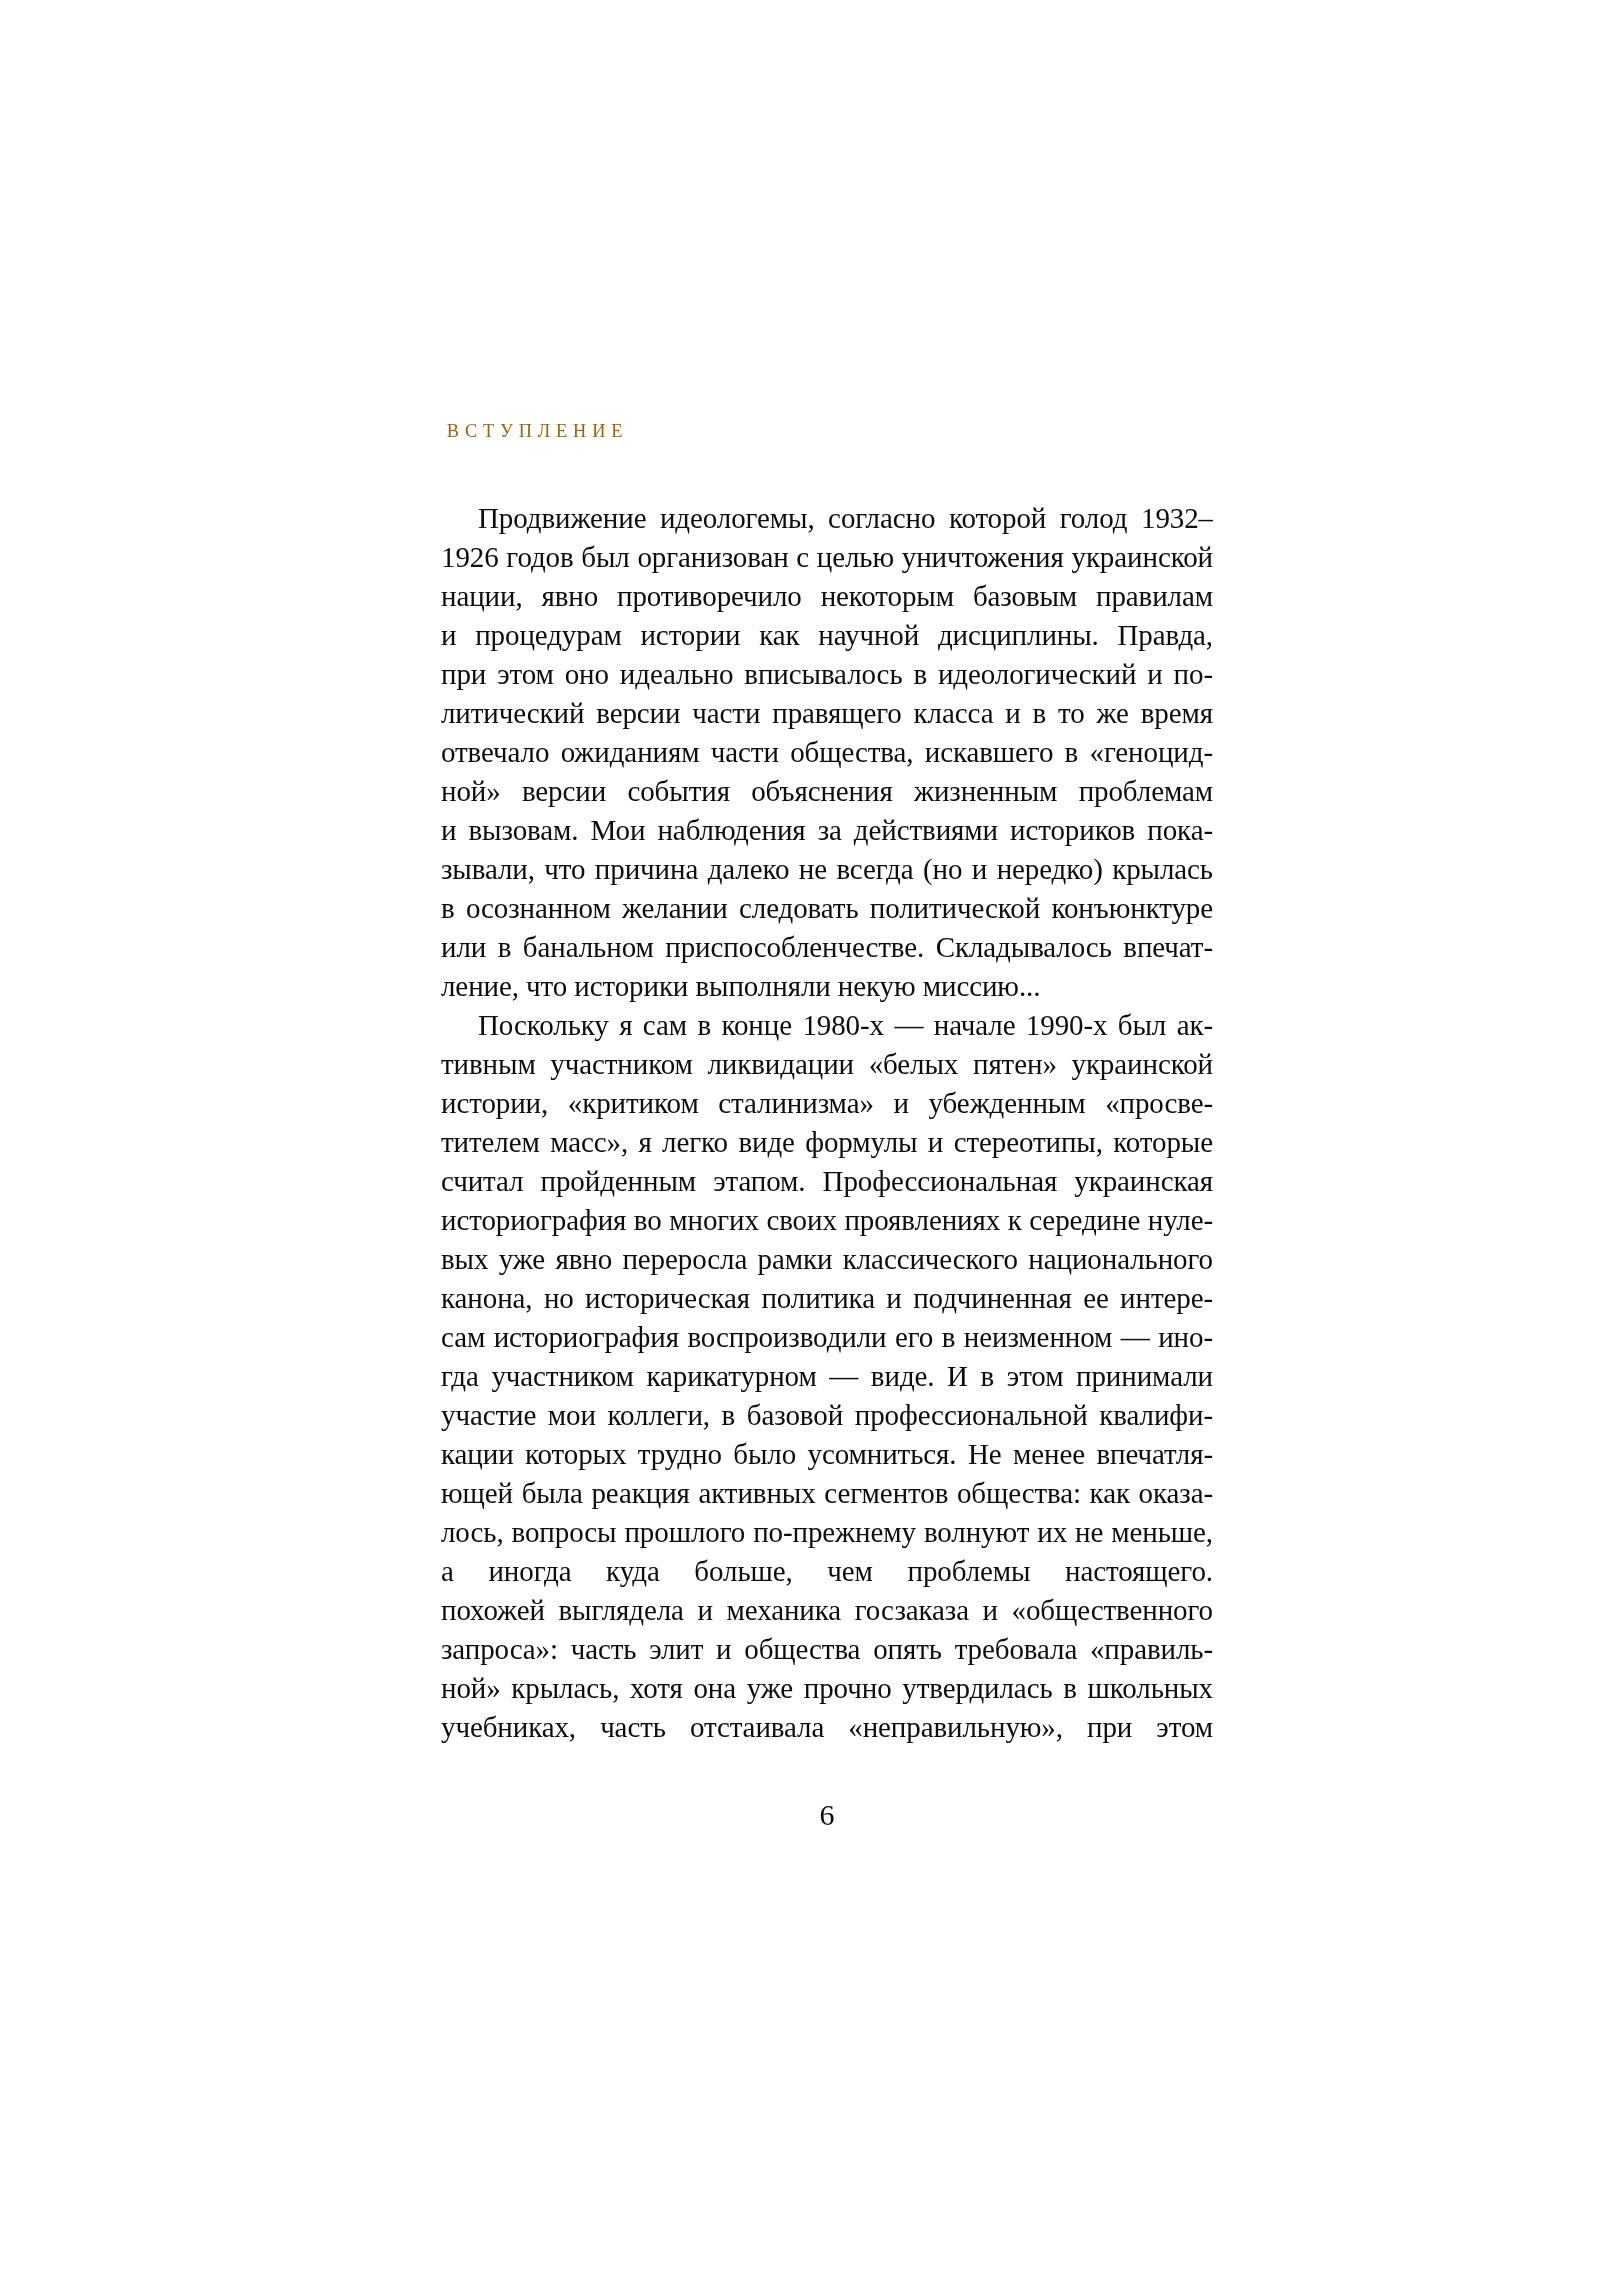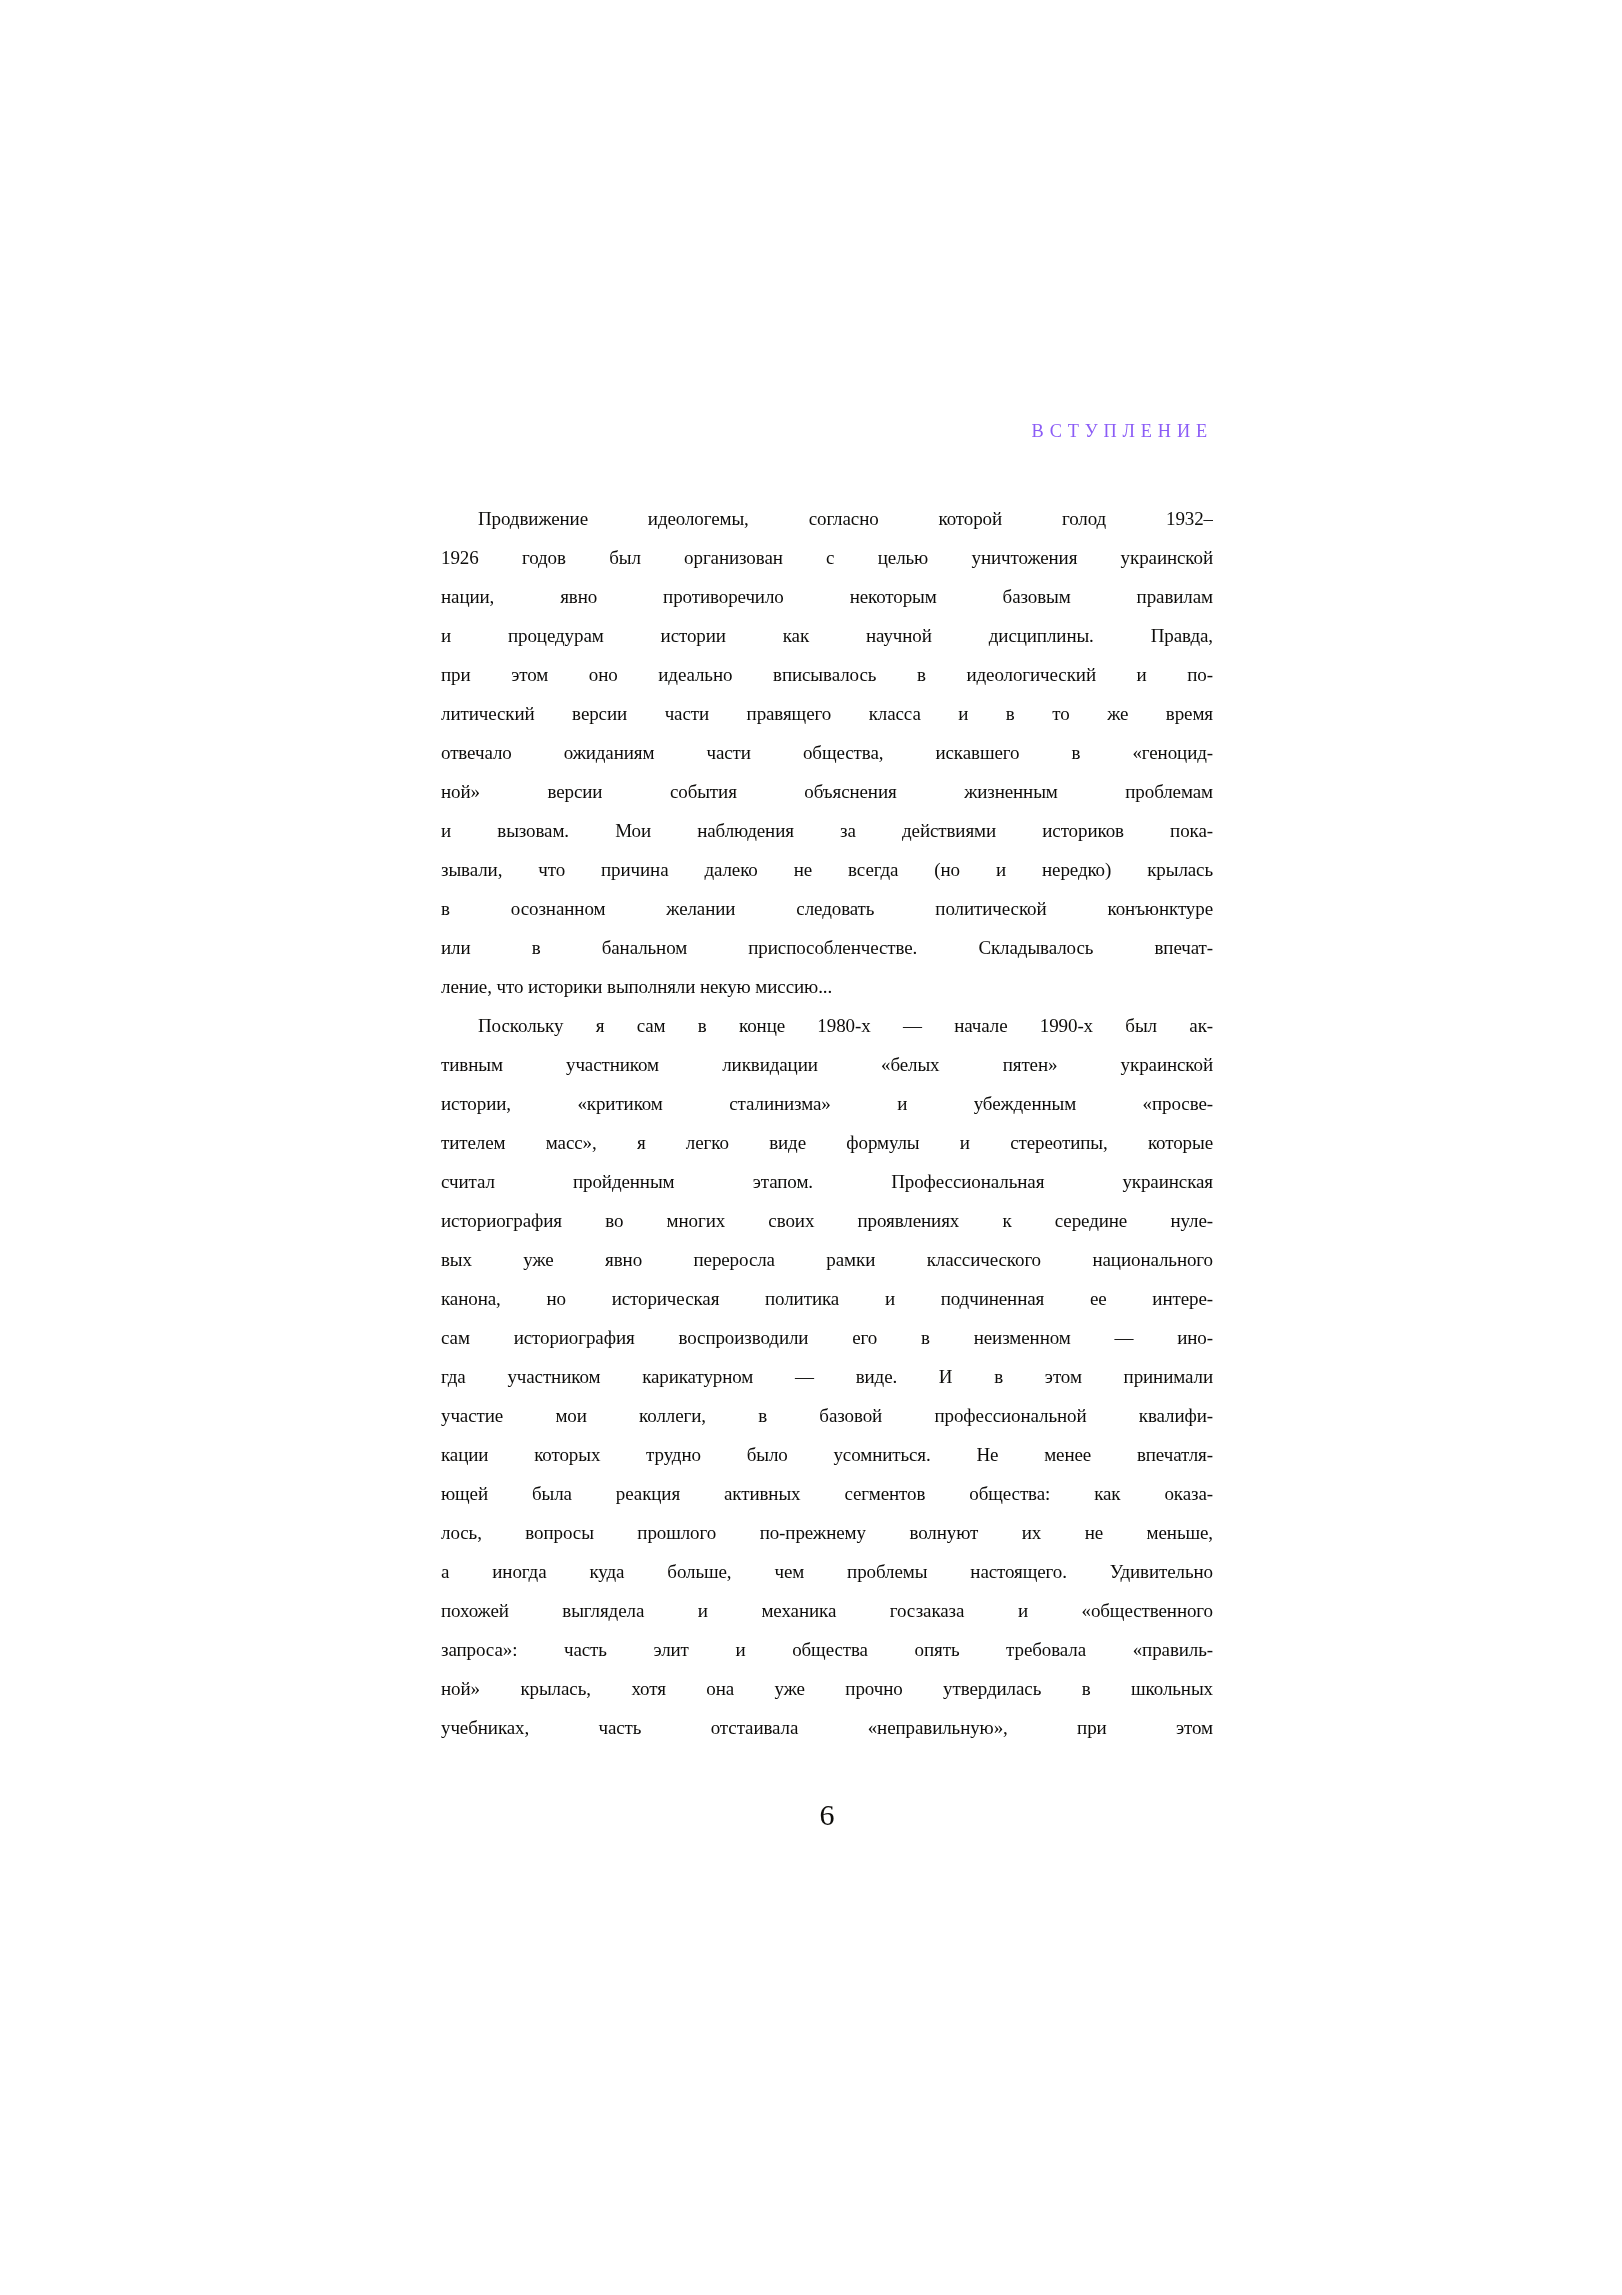--- a/index.html
+++ b/index.html
@@ -14,38 +14,38 @@
     background: #ffffff;
     font-family: "Liberation Serif", "DejaVu Serif", serif;
     color: #0e0d0b;
     overflow: hidden;
   }
   .running-head {
     position: absolute;
     left: 441px;
     top: 422px;
     width: 772px;
-    text-align: right;
+    text-align: left;
     font-size: 18.3px;
     line-height: 19.6px;
     letter-spacing: 0.32em;
     text-indent: 0.32em; 
-    color: #8b5cf6;
+    color: #a16207;
   }
   .text-block {
     position: absolute;
     left: 441px;
     top: 499px;
     width: 772px;
   }
   .paragraph { margin: 0; padding: 0; }
   .line {
     height: 39px;
     line-height: 39px;
-    font-size: 19px;
+    font-size: 29px;
     letter-spacing: -0.1px;
     text-align: justify;
     text-align-last: justify;
     overflow: hidden;
     white-space: normal;
   }
   .line.indent {
     padding-left: 37px;
     box-sizing: border-box;
   }

